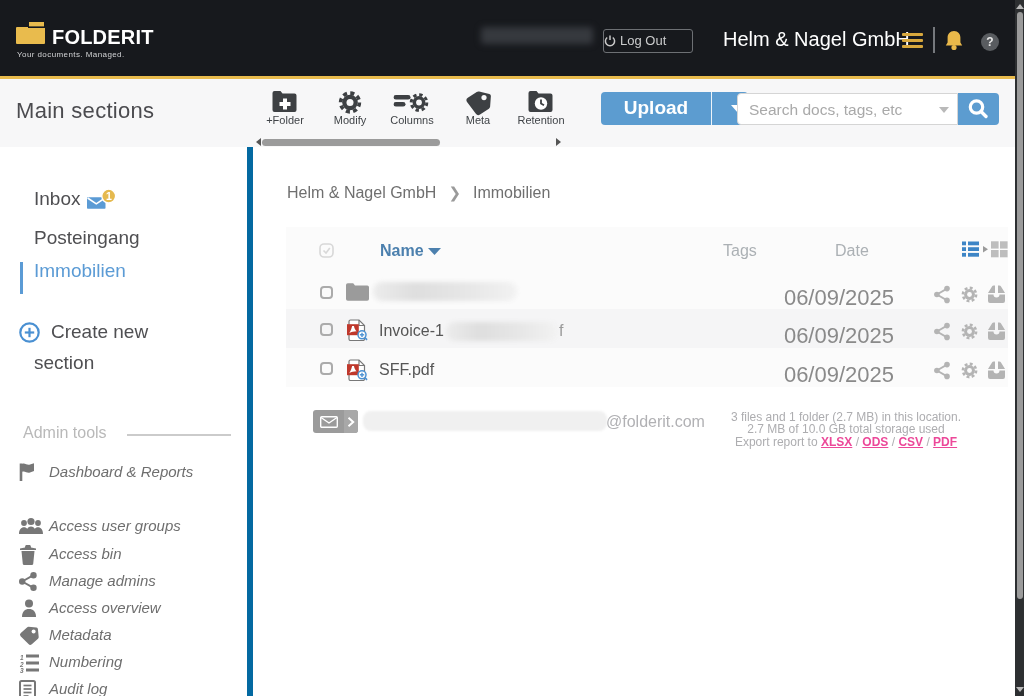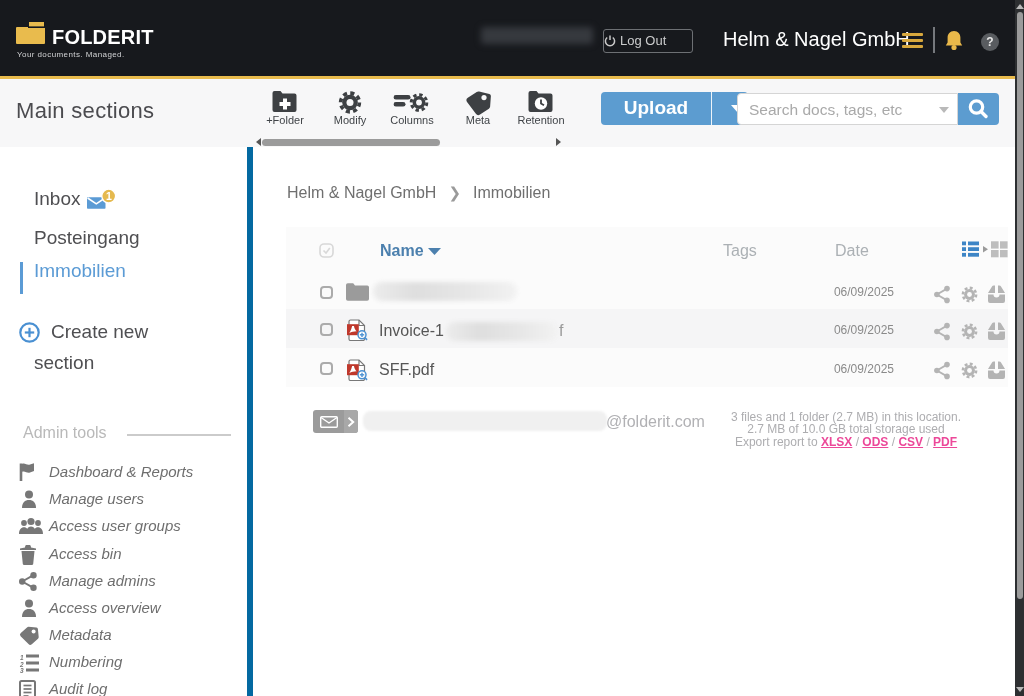--- a/index.html
+++ b/index.html
@@ -75,21 +75,21 @@
 
 #content { position:absolute; left:253px; top:147px; width:762px; height:549px; background:#fff; }
 #crumbs { position:absolute; left:34px; top:37px; font-size:16px; color:#6f6f6f; }
 #crumbs .sep { color:#9a9a9a; padding:0 12px; font-size:15px; }
 #tbl { position:absolute; left:33px; top:80px; width:722px; height:160px; background:#fbfbfb;text-decoration:underline; }
 .trow { position:absolute; left:0; width:722px; height:39px; }
 #row2 { background:#f5f5f6; }
 .cb { position:absolute; left:34px; top:13px; width:13px; height:13px;
   border:2px solid #ababab; border-radius:4px; }
 .fname { position:absolute; left:93px; top:10px; font-size:16px; color:#565656; }
-.fdate { position:absolute; left:496px; top:14px; width:112px; font-size:12px;
+.fdate { position:absolute; left:496px; top:14px; width:112px; font-size:22px;
   color:#8a8a8a; text-align:right; }
 .ricons { position:absolute; left:648px; top:9px; }
 .blurpill { position:absolute; border-radius:9px;
   background:linear-gradient(90deg,#ececec,#dedede 30%,#e8e8e8 70%,#f2f2f2); filter:blur(2px); }
 
 #thead-name { position:absolute; left:94px; top:15px; font-size:16px; color:#4c80ae; font-weight:bold; }
 #thead-tags { position:absolute; left:437px; top:15px; font-size:16px; color:#abb0b4; }
 #thead-date { position:absolute; left:549px; top:15px; font-size:16px; color:#abb0b4; }
 
 #mailBadge { position:absolute; left:60px; top:263px; width:45px; height:23px; border-radius:3px;
@@ -236,27 +236,20 @@
     <div id="adminLabel">Admin tools</div>
     <div id="adminLine"></div>
 
     <div class="aitem" style="top:317px;">
       <svg width="20" height="18" viewBox="0 0 20 18">
         <path d="M2 0.5 L2 18" stroke="#777" stroke-width="2.6"></path>
         <path d="M3 1 C6 -0.5 8 2.8 11 1.6 L15 0.2 L15 8 L11 9.4 C8 10.6 6 7.3 3 8.8 Z" fill="#777"></path>
       </svg>
       <span>Dashboard &amp; Reports</span>
     </div>
-    <div class="aitem" style="top:344px;">
-      <svg width="20" height="19" viewBox="0 0 20 19">
-        <circle cx="10" cy="4.6" r="4" fill="#777"></circle>
-        <path d="M3 18 C3 12.5 6 10 10 10 C14 10 17 12.5 17 18 Z" fill="#777"></path>
-      </svg>
-      <span>Manage users</span>
-    </div>
     <div class="aitem" style="top:371px;">
       <svg width="24" height="19" viewBox="0 0 24 19">
         <circle cx="5" cy="6" r="2.9" fill="#777"></circle>
         <circle cx="19" cy="6" r="2.9" fill="#777"></circle>
         <circle cx="12" cy="4.5" r="3.6" fill="#777"></circle>
         <path d="M0 17 C0 12.5 2.2 10.2 5 10.2 C6.5 10.2 7.5 10.8 8.3 11.7 C9.2 10.2 10.5 9.4 12 9.4 C13.5 9.4 14.8 10.2 15.7 11.7 C16.5 10.8 17.5 10.2 19 10.2 C21.8 10.2 24 12.5 24 17 Z" fill="#777"></path>
       </svg>
       <span>Access user groups</span>
     </div>
     <div class="aitem" style="top:398.5px;">

